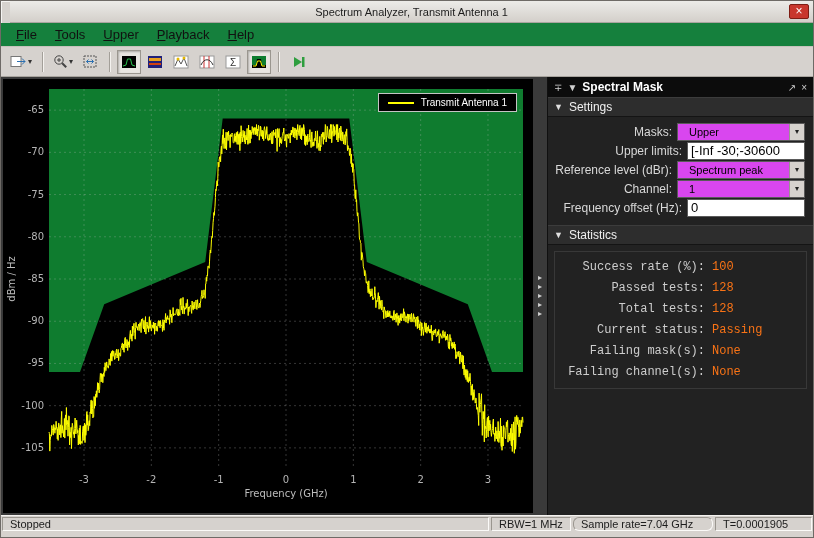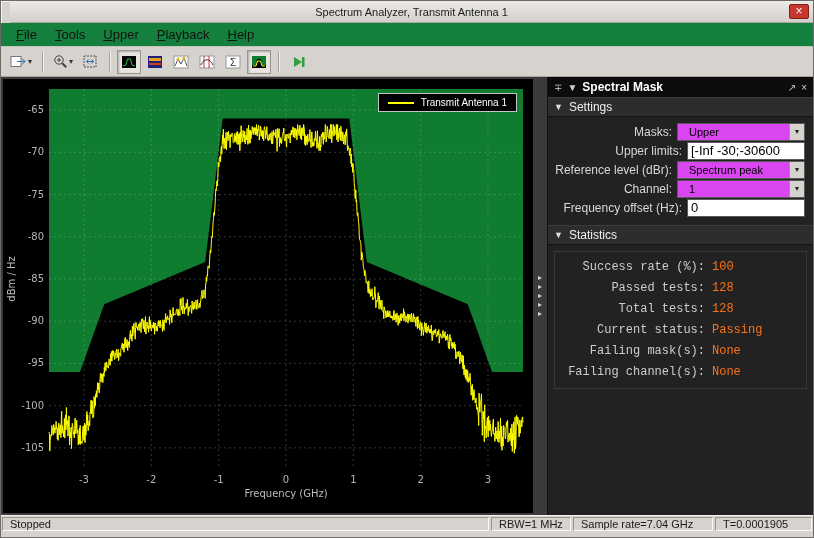--- a/index.html
+++ b/index.html
@@ -74,21 +74,21 @@
   .stat-label { width:152px; text-align:right; padding-right:7px; color:#cdcdcd; white-space:nowrap; }
   .stat-value { color:#f97316; }
 
   
   .statusbar { height:22px; flex:0 0 22px; display:flex; align-items:flex-start; background:#d6d2ce;
     border-top:1px solid #f4f2ef; font-size:11px; color:#1c1c1c; }
   .status-cell { display:flex; align-items:center; padding:0 7px; margin:1px;
     border:1px solid; border-color:#9a968f #fbfaf8 #fbfaf8 #9a968f; white-space:nowrap; }
   .status-state { flex:1; }
   .status-rbw { flex:0 0 80px; }
-  .status-rate { flex:0 0 140px; }
+  .status-rate { flex:0 0 140px;border-radius:6px; }
   .status-time { flex:0 0 97px; }
 </style>
 </head>
 <body>
 
 <div class="window">
 
   <div class="titlebar">
     <span class="title">Spectrum Analyzer, Transmit Antenna 1</span>
     <span class="closebtn">×</span>

